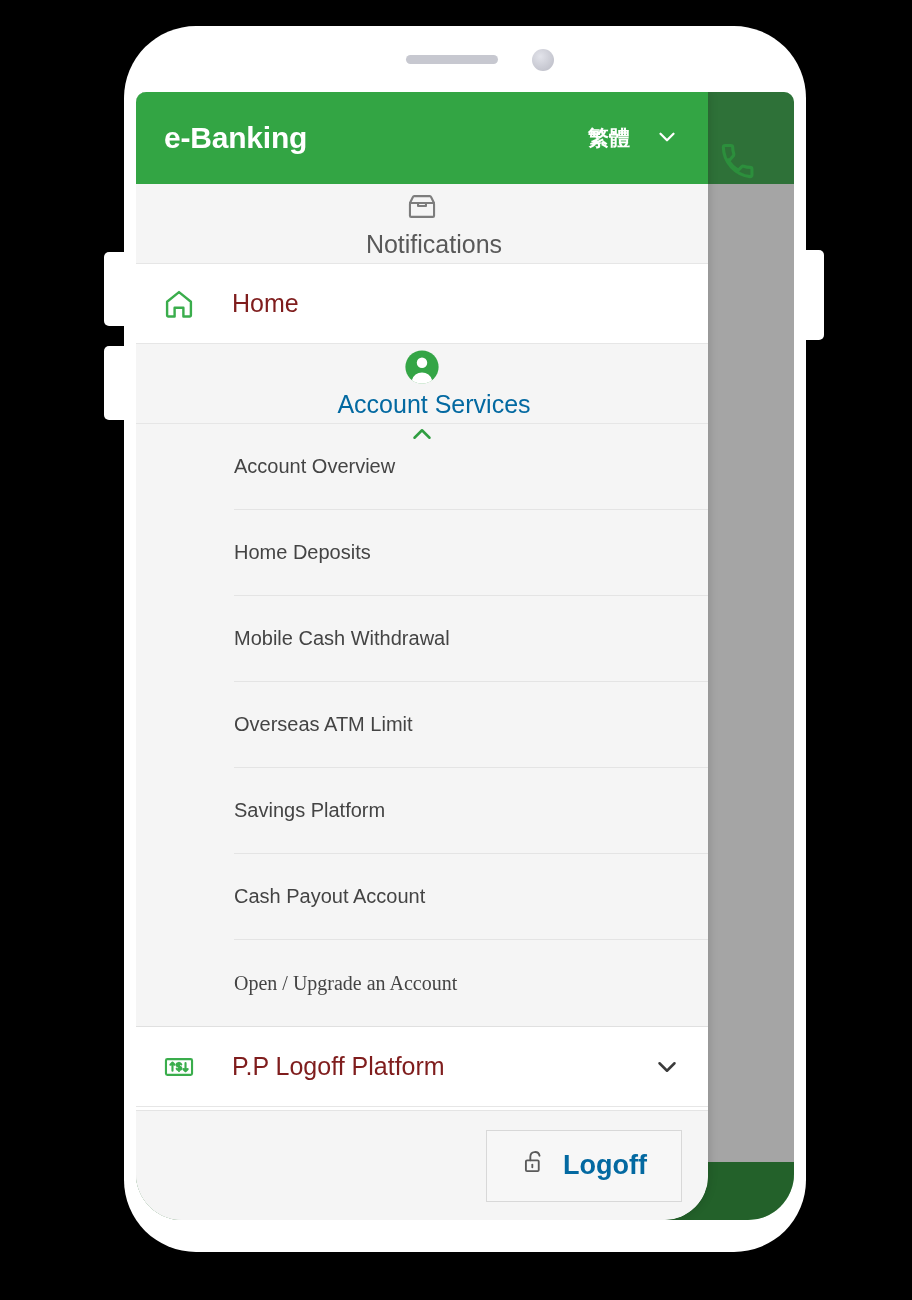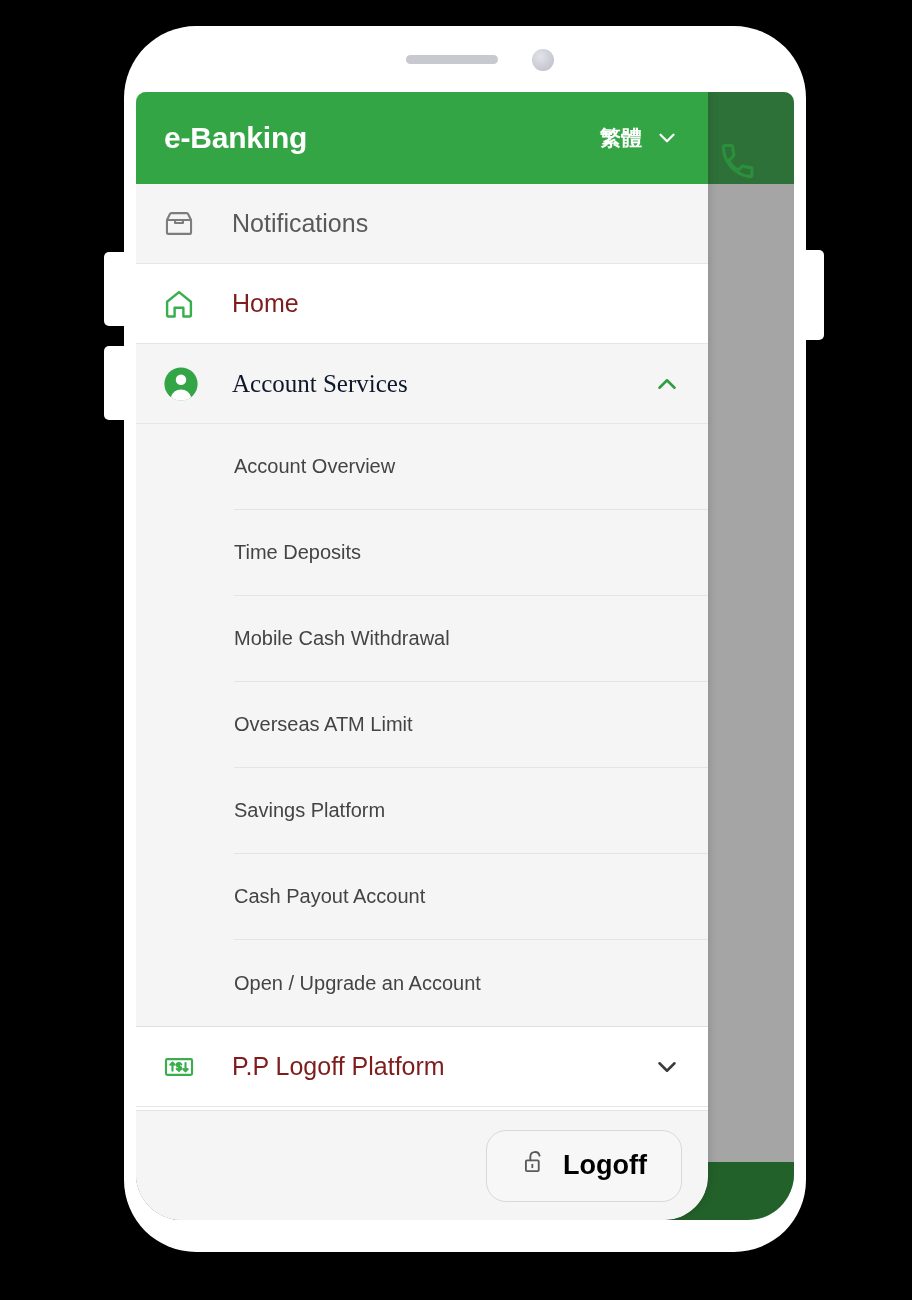--- a/index.html
+++ b/index.html
@@ -125,78 +125,78 @@
     padding: 0 28px 0 28px;
   }
   .brand {
     color: #ffffff;
     font-size: 30px;
     font-weight: bold;
     letter-spacing: -0.2px;
   }
   .lang {
     display: flex;
-    align-items: center;
-    gap: 12px;
+    align-items: flex-start;
+    gap: 24px;
     color: #ffffff;
     cursor: pointer;
   }
   .lang-label { font-size: 21px; font-weight: bold; }
 
   .drawer-scroll {
     flex: 1 1 auto;
     overflow: hidden;
     background: #ffffff;
   }
 
   .nav-row {
     display: flex;
     align-items: center;
     height: 80px;
     padding: 0 26px 0 26px;
     border-bottom: 1px solid #e6e6e6;
     cursor: pointer;
     background: #ffffff;
   }
-  .nav-row.tinted { background: #f5f5f5; }
+  .nav-row.tinted { background: #f5f5f5; flex-direction: column; }
   .nav-icon {
     flex: 0 0 46px;
     display: flex;
     align-items: center;
     justify-content: flex-start;
   }
   .nav-label {
     flex: 1 1 auto;
     font-size: 25px;
     color: #7f1d1d;
     padding-left: 24px;
   }
   .nav-label.muted { color: #595959; }
-  .nav-label.accent { color: #0f172a; font-family: Liberation Serif, serif; }
+  .nav-label.accent { color: #0369a1; }
   .nav-chev {
     flex: 0 0 auto;
     display: flex;
     align-items: center;
     color: #3b3b3b;
   }
   .nav-chev.accent { color: #2f9e41; }
 
   .submenu { background: #f5f5f5; }
   .sub-row {
     height: 86px;
     display: flex;
     align-items: center;
     margin-left: 98px;
     padding-right: 26px;
     border-bottom: 1px solid #e4e4e4;
     font-size: 20px;
     color: #444444;
     cursor: pointer;
   }
-  .sub-row:last-child { border-bottom: none; }
+  .sub-row:last-child { border-bottom: none; font-family: Liberation Serif, serif; }
 
   .section-end { border-bottom: 1px solid #e0e0e0; }
 
   .drawer-footer {
     flex: 0 0 auto;
     height: 110px;
     background: #f5f5f5;
     border-top: 1px solid #e4e4e4;
     display: flex;
     align-items: center;
@@ -205,24 +205,24 @@
     border-radius: 0 0 44px 0;
   }
   .logoff-btn {
     display: flex;
     align-items: center;
     gap: 14px;
     height: 72px;
     padding: 0 34px;
     background: #f7f7f7;
     border: 1px solid #d8d8d8;
-    border-radius: 20px;
+    border-radius: 0;
     font-size: 27px;
     font-weight: bold;
-    color: #000000;
+    color: #0369a1;
     cursor: pointer;
     font-family: "Liberation Sans", sans-serif;
   }
 </style>
 </head>
 <body>
 
 <div class="stage">
 
   <div class="phone-body"></div>
@@ -291,21 +291,21 @@
           <span class="nav-label accent">Account Services</span>
           <span class="nav-chev accent">
             <svg width="30" height="30" viewBox="0 0 24 24" fill="none" stroke="currentColor" stroke-width="2" stroke-linecap="round" stroke-linejoin="round">
               <polyline points="6 15 12 9 18 15"></polyline>
             </svg>
           </span>
         </div>
 
         <div class="submenu section-end">
           <div class="sub-row">Account Overview</div>
-          <div class="sub-row">Time Deposits</div>
+          <div class="sub-row">Home Deposits</div>
           <div class="sub-row">Mobile Cash Withdrawal</div>
           <div class="sub-row">Overseas ATM Limit</div>
           <div class="sub-row">Savings Platform</div>
           <div class="sub-row">Cash Payout Account</div>
           <div class="sub-row">Open / Upgrade an Account</div>
         </div>
 
         <div class="nav-row">
           <span class="nav-icon">
             <svg width="34" height="34" viewBox="0 0 24 24" fill="none" stroke="#3aad4c" stroke-width="1.5" stroke-linecap="round" stroke-linejoin="round">

